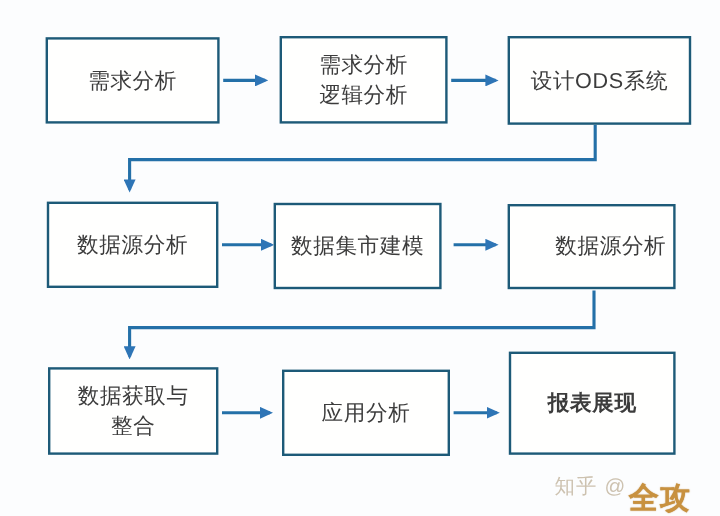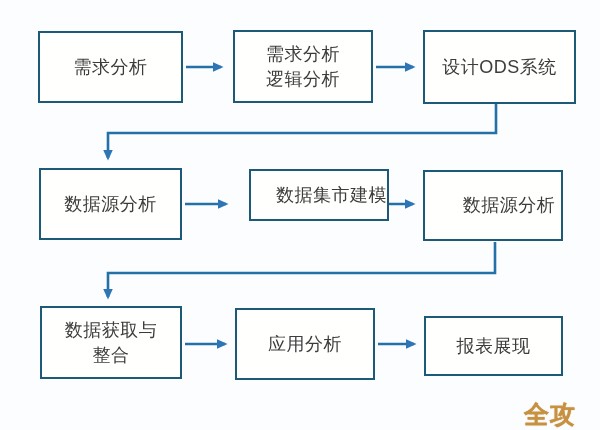--- a/index.html
+++ b/index.html
@@ -106,38 +106,39 @@
   </div>
 
   <div class="node" style="left:423px; top:30px; width:153px; height:74px;">
     <span class="label">设计ODS系统</span>
   </div>
 
   <div class="node" style="left:39px; top:168px; width:143px; height:72px;">
     <span class="label">数据源分析</span>
   </div>
 
-  <div class="node" style="left:249px; top:169px; width:140px; height:52px;justify-content:flex-end;">
+  <div class="node" style="left:228px; top:169px; width:140px; height:72px;">
     <span class="label">数据集市建模</span>
   </div>
 
   <div class="node" style="left:423px; top:170px; width:140px; height:71px;padding-left:32px;">
     <span class="label">数据源分析</span>
   </div>
 
   <div class="node" style="left:235px; top:308px; width:140px; height:72px;">
     <span class="label">应用分析</span>
   </div>
 
   <div class="node" style="left:40px; top:306px; width:142px; height:73px;">
     <span class="label">数据获取与
 整合</span>
   </div>
 
-  <div class="node" style="left:424px; top:316px; width:139px; height:60px;">
+  <div class="node" style="left:424px; top:293px; width:139px; height:86px;font-weight:bold;">
     <span class="label">报表展现</span>
   </div>
 
   <div class="watermark">
+    <span class="wm-zhihu">知乎 @</span>
     <span class="wm-overlay">全攻略</span>
   </div>
 
 </div>
 
 </body></html>

